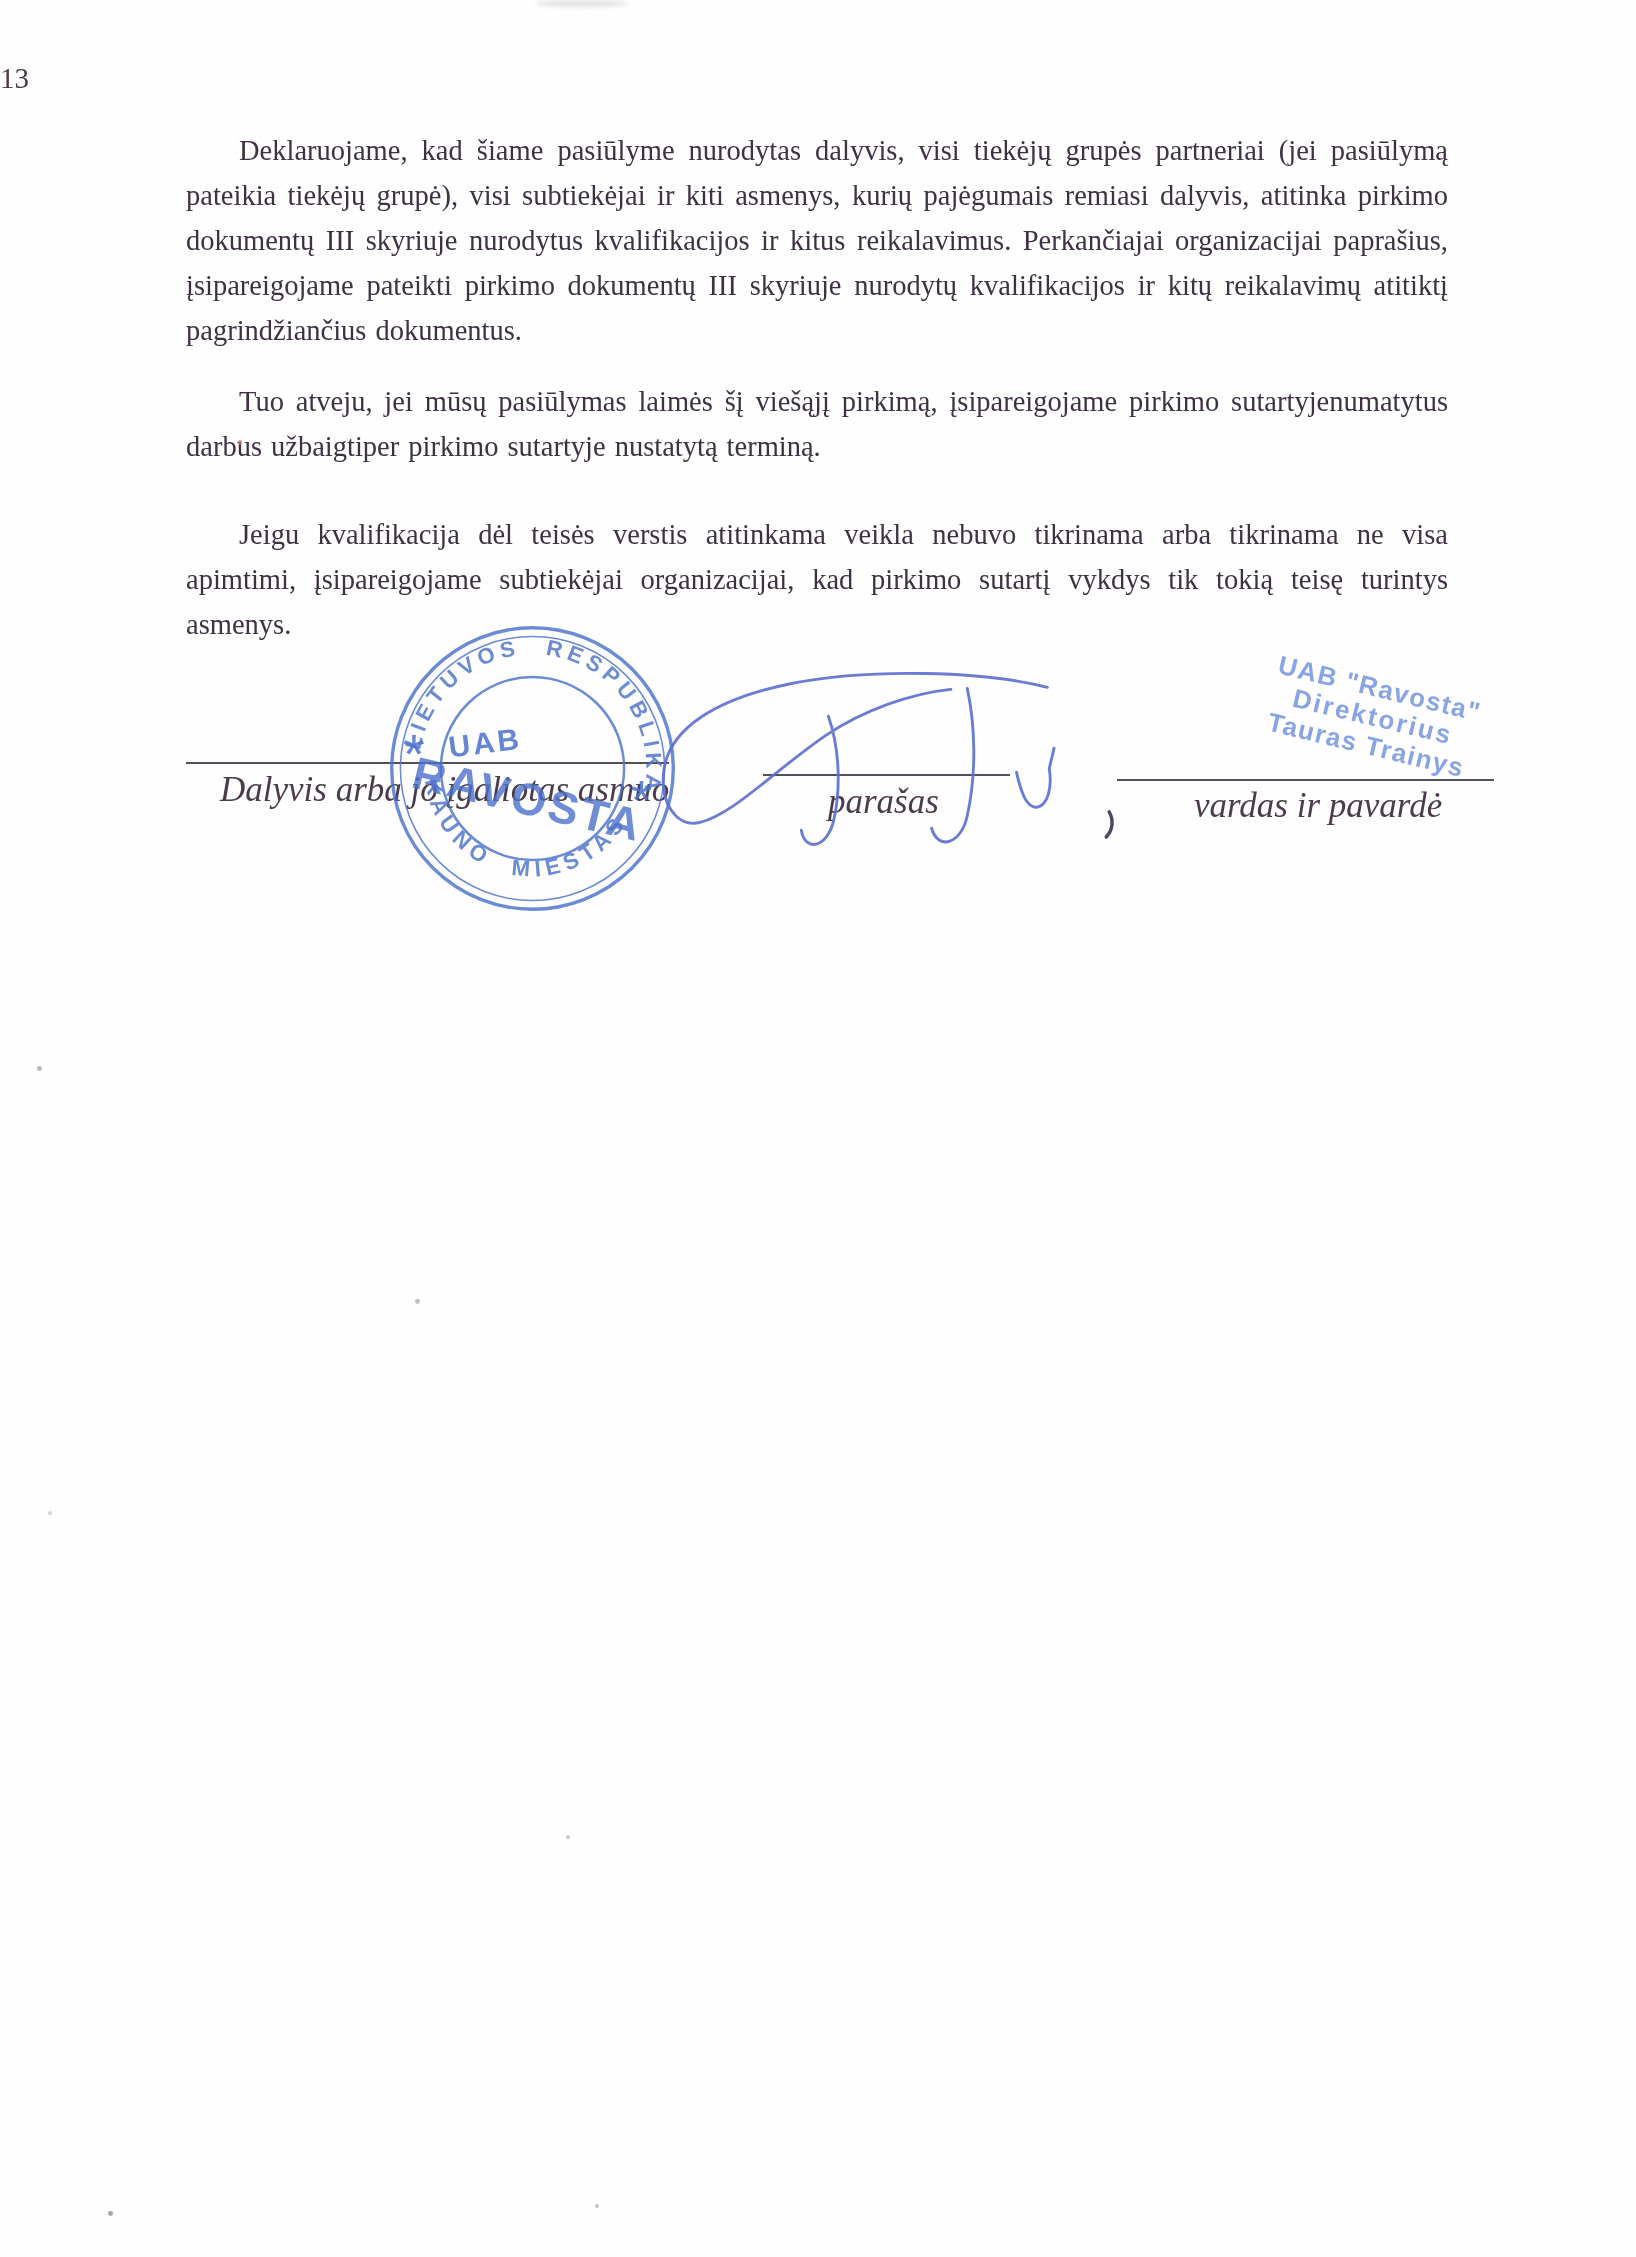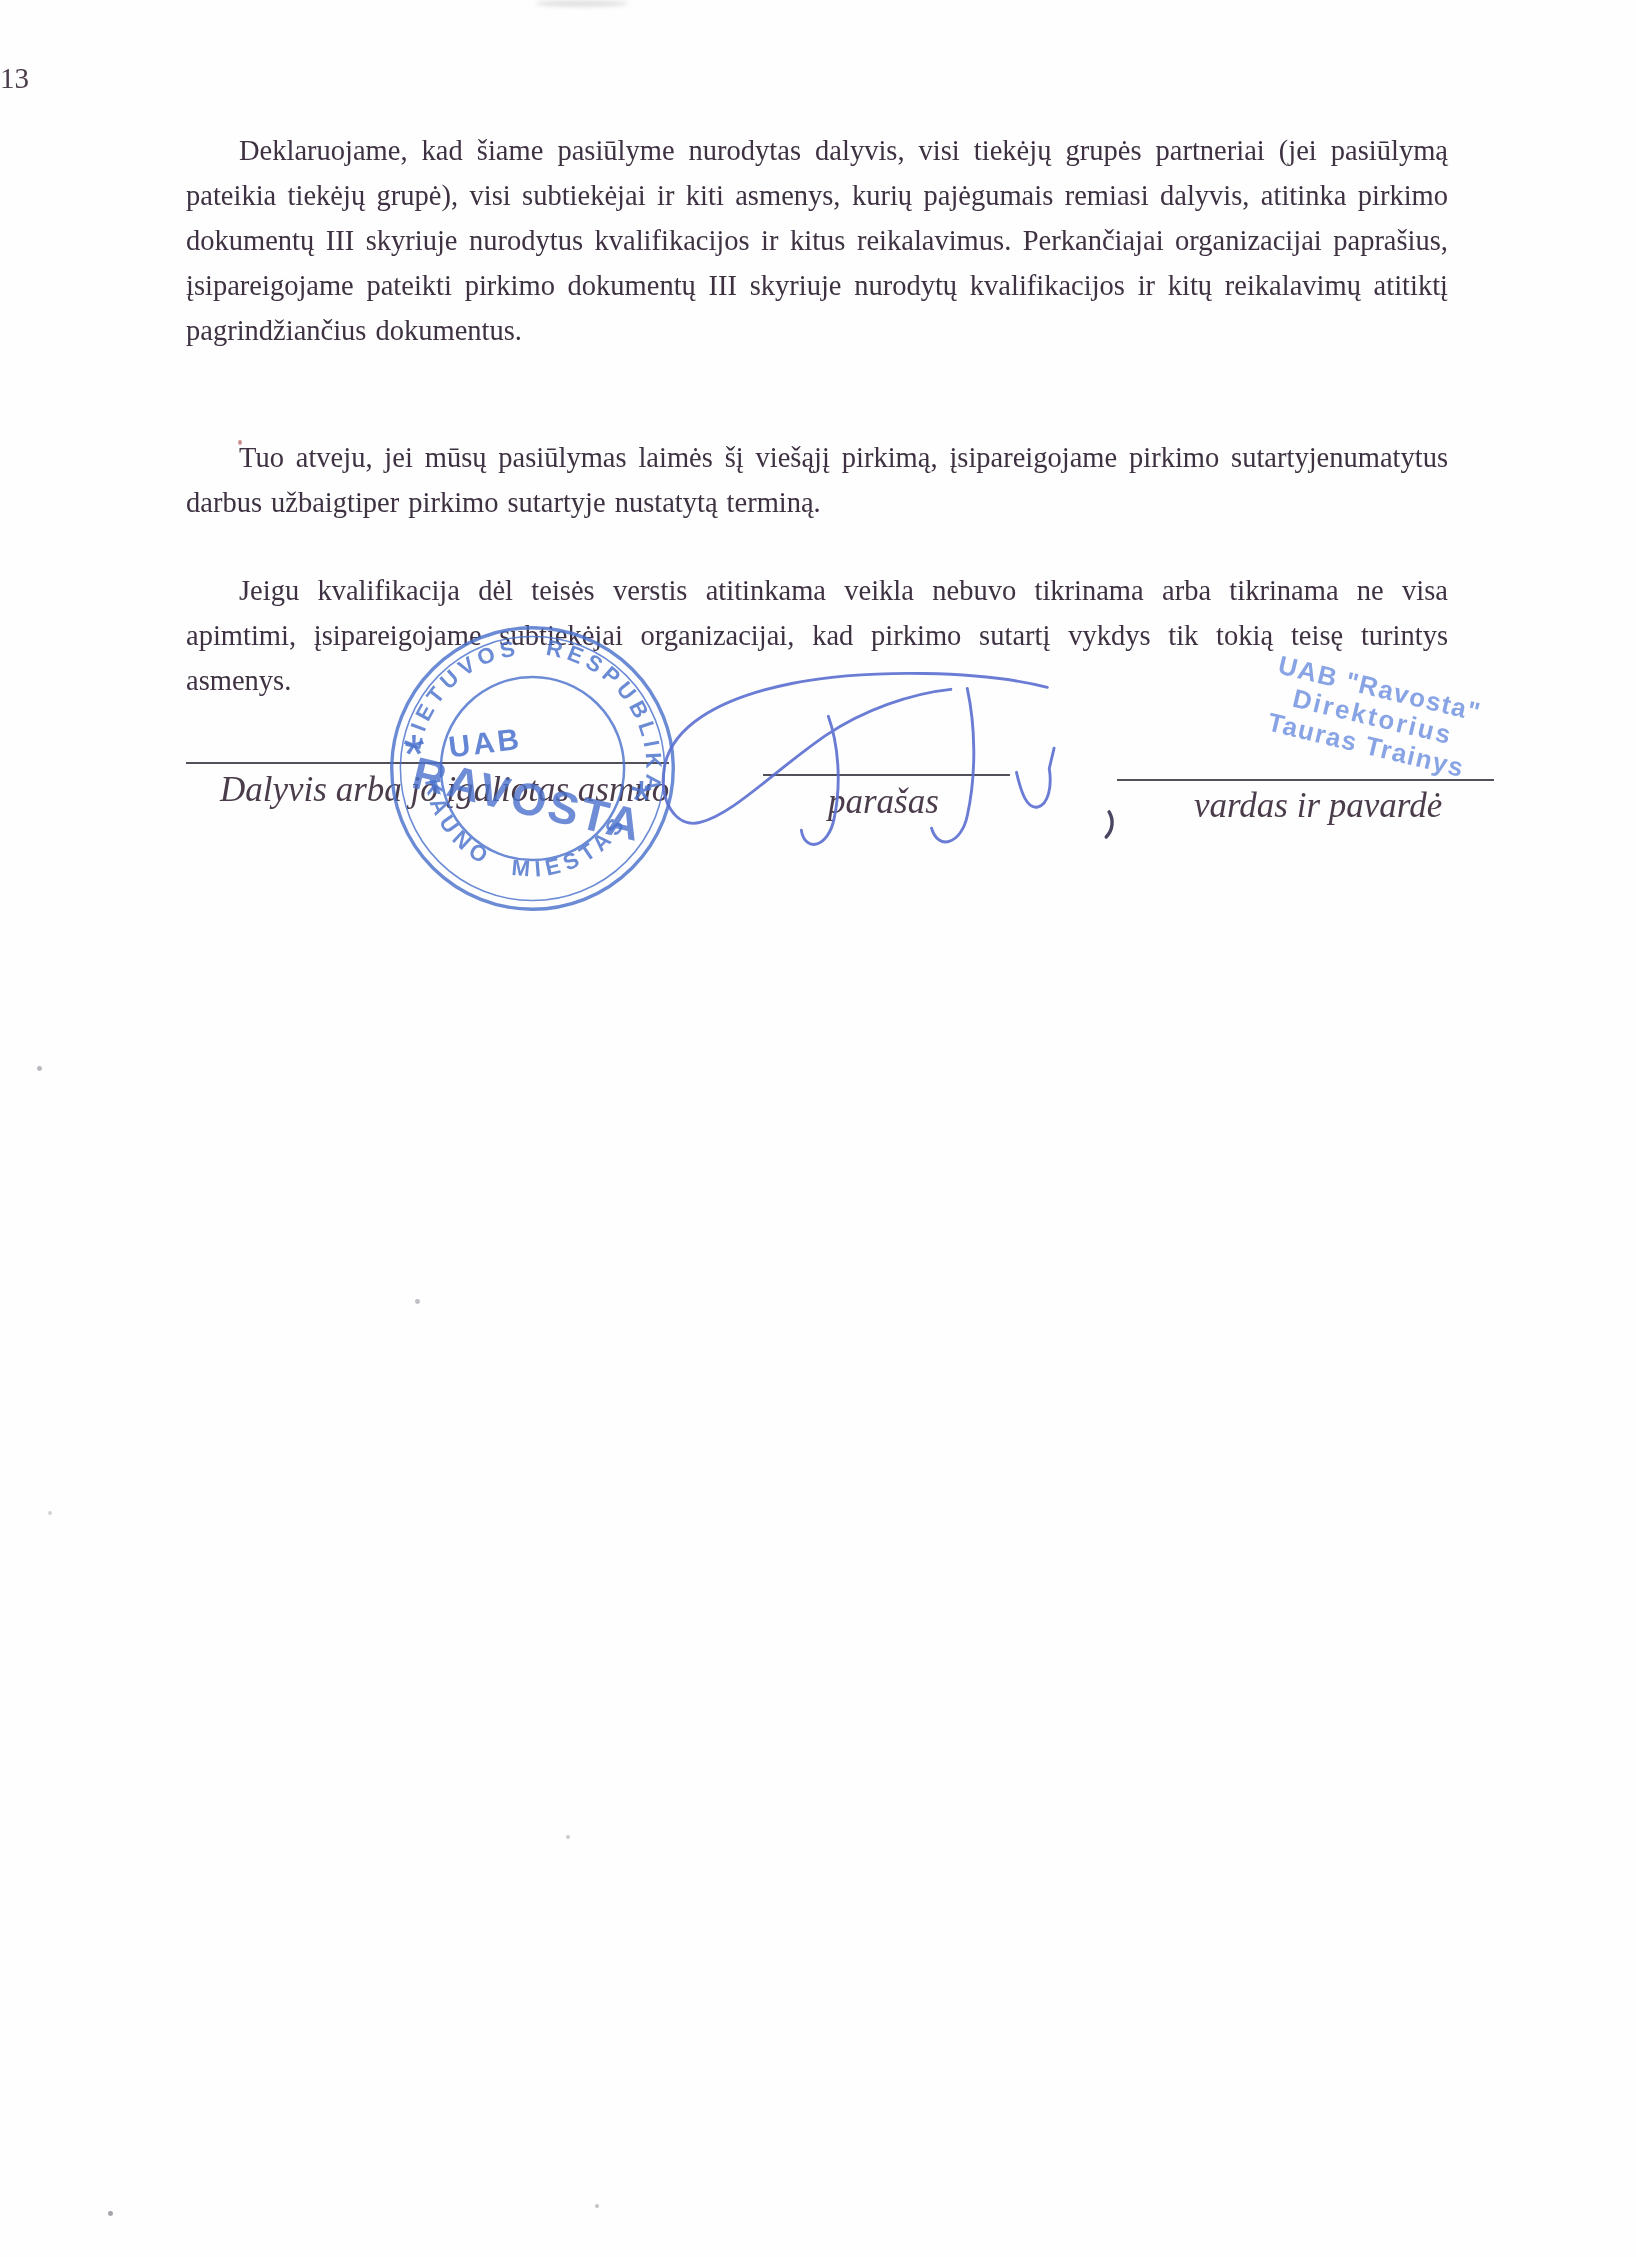--- a/index.html
+++ b/index.html
@@ -15,21 +15,21 @@
   .page-number{
     position:absolute;top:62px;left:0;width:1637px;
     text-align:left;font-size:29px;color:#4a3c4a;
   }
   .body-text{
     position:absolute;left:186px;top:128px;width:1262px;
     font-size:28.5px;line-height:45px;
     text-align:justify;text-align-last:left;
   }
   .body-text p{margin:0;text-indent:53px;word-spacing:1.9px;}
-  .body-text p.p2{margin-top:82px;}
+  .body-text p.p2{margin-top:26px;}
   .body-text p.p3{margin-top:43px;}
   .body-text p.p4{margin-top:48px;}
   .rule{position:absolute;height:1.9px;background:#53505c;}
   .rule-left{left:186px;top:762px;width:483px;}
   .rule-mid{left:763px;top:774px;width:247px;}
   .rule-right{left:1117px;top:779px;width:377px;}
   .sig-label{
     position:absolute;font-style:italic;font-size:35px;color:#4a3c4a;
     white-space:nowrap;
   }

